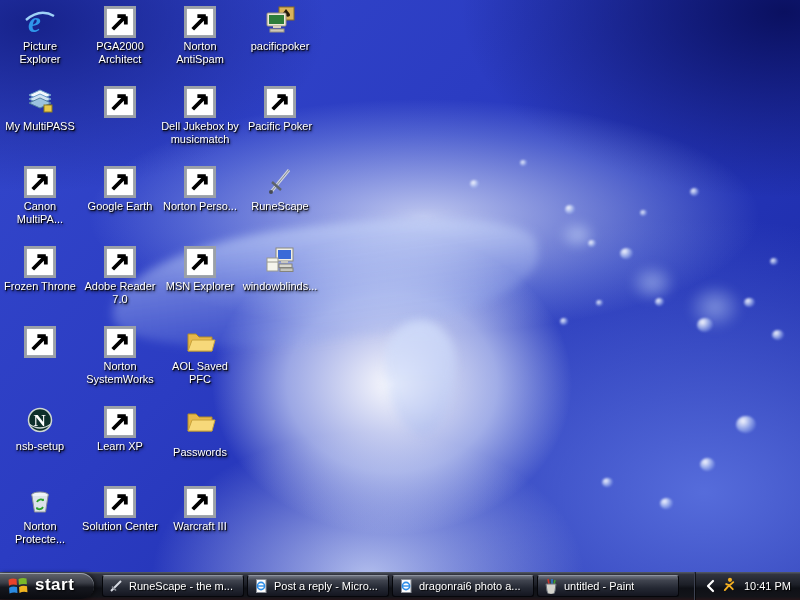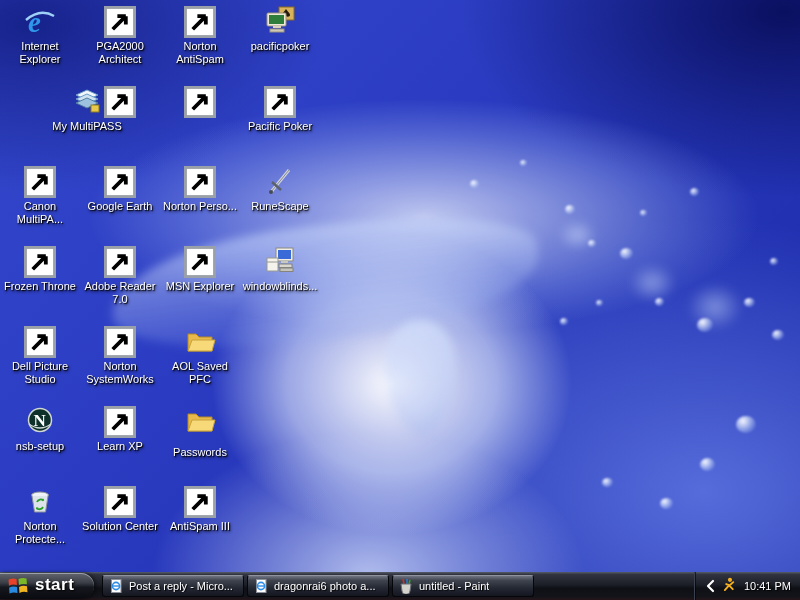--- a/index.html
+++ b/index.html
@@ -123,21 +123,21 @@
     </div>
 
   <div id="icon-layer">
       <div class="desktop-icon" style="left: 0px; top: 4px;">
         <div class="icon-art">
           <svg viewBox="0 0 32 32">
             <text x="4" y="27" font-size="29" font-style="italic" font-weight="bold" fill="#2f96ea" font-family="serif">e</text>
             <path d="M2 15 Q16 3 30 11" stroke="#9fd1f7" stroke-width="2.4" fill="none"></path>
           </svg>
         </div>
-        <div class="icon-label">Internet Explorer</div>
+        <div class="icon-label">Picture Explorer</div>
       </div>
       <div class="desktop-icon" style="left: 80px; top: 4px;">
         <div class="icon-art">
           <svg viewBox="0 0 32 32">
             <line x1="7" y1="29" x2="25" y2="3" stroke="#9aa0a8" stroke-width="2.4"></line>
             <circle cx="25" cy="4" r="3" fill="#e4e6ea"></circle>
             <path d="M16 9 L27 15 L22 22 L12 15 Z" fill="#3fae2a"></path>
             <line x1="24" y1="28" x2="9" y2="7" stroke="#cdd1d7" stroke-width="2"></line>
           </svg>
           <svg class="shortcut-overlay" viewBox="0 0 11 11">
@@ -167,21 +167,21 @@
             <rect x="15" y="2" width="15" height="13" fill="#d9b35c" stroke="#8a6a20"></rect>
             <path d="M22 4 C24 7 26 8 26 10 C26 12 23 12 22 11 C21 12 18 12 18 10 C18 8 20 7 22 4 Z" fill="#241808"></path>
             <rect x="3" y="8" width="19" height="13" rx="1" fill="#efe9d7" stroke="#9a947f"></rect>
             <rect x="5" y="10" width="15" height="9" fill="#2e7d3a"></rect>
             <rect x="9" y="21" width="8" height="2" fill="#d8d2c0"></rect>
             <rect x="6" y="24" width="14" height="3" fill="#cfc9b8" stroke="#9a947f"></rect>
           </svg>
         </div>
         <div class="icon-label">pacificpoker</div>
       </div>
-      <div class="desktop-icon" style="left: 0px; top: 84px; padding-left: 47px;">
+      <div class="desktop-icon" style="left: 0px; top: 84px;">
         <div class="icon-art">
           <svg viewBox="0 0 32 32">
             <path d="M5 10 L16 5 L27 10 L16 15 Z" fill="#f2f7fc" stroke="#6a9cc8"></path>
             <path d="M5 14 L16 9 L27 14 L16 19 Z" fill="#cfe2f2" stroke="#6a9cc8"></path>
             <path d="M5 18 L16 13 L27 18 L16 23 Z" fill="#9cc2e0" stroke="#54809f"></path>
             <rect x="20" y="20" width="8" height="7" fill="#e8c84a" stroke="#8a7a20"></rect>
           </svg>
         </div>
         <div class="icon-label">My MultiPASS</div>
       </div>
@@ -204,20 +204,21 @@
         <div class="icon-art">
           <svg viewBox="0 0 32 32">
             <path d="M18 5 C25 7 27 16 22 24 C20 28 14 29 13 24 C12 20 17 18 17 13 C17 9 15 6 18 5 Z" fill="#5a4ad4"></path>
             <circle cx="12" cy="9" r="4.5" fill="#e8842a"></circle>
           </svg>
           <svg class="shortcut-overlay" viewBox="0 0 11 11">
             <rect x="0.5" y="0.5" width="10" height="10" fill="#fff" stroke="#9aa0a8"></rect>
             <path d="M3 8 L7.5 3.5 M7.5 3.5 L4.6 3.5 M7.5 3.5 L7.5 6.4" stroke="#000" stroke-width="1.3" fill="none"></path>
           </svg>
         </div>
+        <div class="icon-label">Dell Jukebox by musicmatch</div>
       </div>
       <div class="desktop-icon" style="left: 240px; top: 84px;">
         <div class="icon-art">
           <svg viewBox="0 0 32 32">
             <rect x="4" y="4" width="24" height="24" rx="3" fill="#c08a2e" stroke="#7a5514"></rect>
             <rect x="6" y="6" width="20" height="20" rx="2" fill="none" stroke="#e8c36a"></rect>
             <path d="M16 7 C20 12 23 14 23 18 C23 21.5 18.5 22 17 20 L18 25 L14 25 L15 20 C13.5 22 9 21.5 9 18 C9 14 12 12 16 7 Z" fill="#16100a"></path>
             <text x="12.5" y="21" font-size="9" font-weight="bold" fill="#d8a94e">P</text>
           </svg>
           <svg class="shortcut-overlay" viewBox="0 0 11 11">
@@ -351,21 +352,20 @@
             <rect x="4" y="7" width="24" height="18" rx="2" fill="#3a3f48" stroke="#181b22"></rect>
             <circle cx="16" cy="16" r="6.5" fill="#6a7a8c" stroke="#cfd4dc"></circle>
             <circle cx="16" cy="16" r="3" fill="#222a36"></circle>
             <rect x="22" y="9" width="4" height="3" fill="#8a8f98"></rect>
           </svg>
           <svg class="shortcut-overlay" viewBox="0 0 11 11">
             <rect x="0.5" y="0.5" width="10" height="10" fill="#fff" stroke="#9aa0a8"></rect>
             <path d="M3 8 L7.5 3.5 M7.5 3.5 L4.6 3.5 M7.5 3.5 L7.5 6.4" stroke="#000" stroke-width="1.3" fill="none"></path>
           </svg>
         </div>
-        <div class="icon-label">Dell Picture Studio</div>
       </div>
       <div class="desktop-icon" style="left: 80px; top: 324px;">
         <div class="icon-art">
           <svg viewBox="0 0 32 32">
             <circle cx="13" cy="12" r="8" fill="#e6c622" stroke="#9c8810" stroke-width="2" stroke-dasharray="3 2"></circle>
             <circle cx="13" cy="12" r="3" fill="#fbf4d0"></circle>
             <circle cx="22" cy="21" r="6" fill="#3aa02a" stroke="#1a701a" stroke-width="2" stroke-dasharray="2.5 2"></circle>
             <circle cx="22" cy="21" r="2.2" fill="#d8f0d0"></circle>
           </svg>
           <svg class="shortcut-overlay" viewBox="0 0 11 11">
@@ -457,39 +457,46 @@
             <circle cx="16" cy="15" r="7" fill="#3f7a2a"></circle>
             <circle cx="13" cy="13.5" r="1.2" fill="#d8e840"></circle>
             <circle cx="19" cy="13.5" r="1.2" fill="#d8e840"></circle>
             <path d="M12 20 L11 16.5 M20 20 L21 16.5" stroke="#e8e8d8" stroke-width="1.8"></path>
           </svg>
           <svg class="shortcut-overlay" viewBox="0 0 11 11">
             <rect x="0.5" y="0.5" width="10" height="10" fill="#fff" stroke="#9aa0a8"></rect>
             <path d="M3 8 L7.5 3.5 M7.5 3.5 L4.6 3.5 M7.5 3.5 L7.5 6.4" stroke="#000" stroke-width="1.3" fill="none"></path>
           </svg>
         </div>
-        <div class="icon-label">AntiSpam III</div>
+        <div class="icon-label">Warcraft III</div>
       </div>
     </div>
 
   <div id="taskbar">
     <div id="start-button">
       <svg width="21" height="19" viewBox="0 0 21 19">
         <g transform="rotate(-4 10 9)">
           <path d="M1 2 Q5 0.5 9 2 L9 8 Q5 6.5 1 8 Z" fill="#e8432a"></path>
           <path d="M11 2 Q15 0.5 19 2 L19 8 Q15 6.5 11 8 Z" fill="#7ab82a"></path>
           <path d="M1 10 Q5 8.5 9 10 L9 16 Q5 14.5 1 16 Z" fill="#2a8ae0"></path>
           <path d="M11 10 Q15 8.5 19 10 L19 16 Q15 14.5 11 16 Z" fill="#f0b420"></path>
         </g>
       </svg>
       <span class="start-label">start</span>
     </div>
     <div id="task-buttons">
         <div class="task-button">
           <span class="tb-icon"><svg viewBox="0 0 16 16">
+              <line x1="3" y1="13" x2="13" y2="3" stroke="#d8dce4" stroke-width="2"></line>
+              <line x1="4" y1="8.5" x2="8" y2="12.5" stroke="#8a8f98" stroke-width="1.6"></line>
+            </svg></span>
+          <span class="tb-label">RuneScape - the m...</span>
+        </div>
+        <div class="task-button">
+          <span class="tb-icon"><svg viewBox="0 0 16 16">
               <rect x="3.5" y="1.5" width="9.5" height="13" fill="#fdfdfd" stroke="#8a8f98"></rect>
               <circle cx="8" cy="8" r="3.6" fill="none" stroke="#2f8fe8" stroke-width="1.6"></circle>
               <path d="M4.5 8 L11.5 8" stroke="#2f8fe8" stroke-width="1.4"></path>
             </svg></span>
           <span class="tb-label">Post a reply - Micro...</span>
         </div>
         <div class="task-button">
           <span class="tb-icon"><svg viewBox="0 0 16 16">
               <rect x="3.5" y="1.5" width="9.5" height="13" fill="#fdfdfd" stroke="#8a8f98"></rect>
               <circle cx="8" cy="8" r="3.6" fill="none" stroke="#2f8fe8" stroke-width="1.6"></circle>

